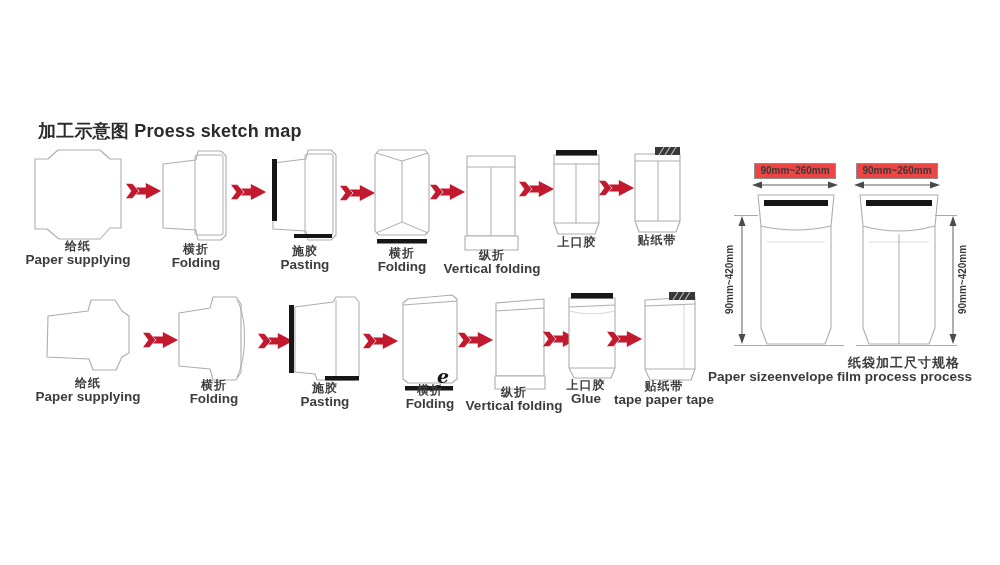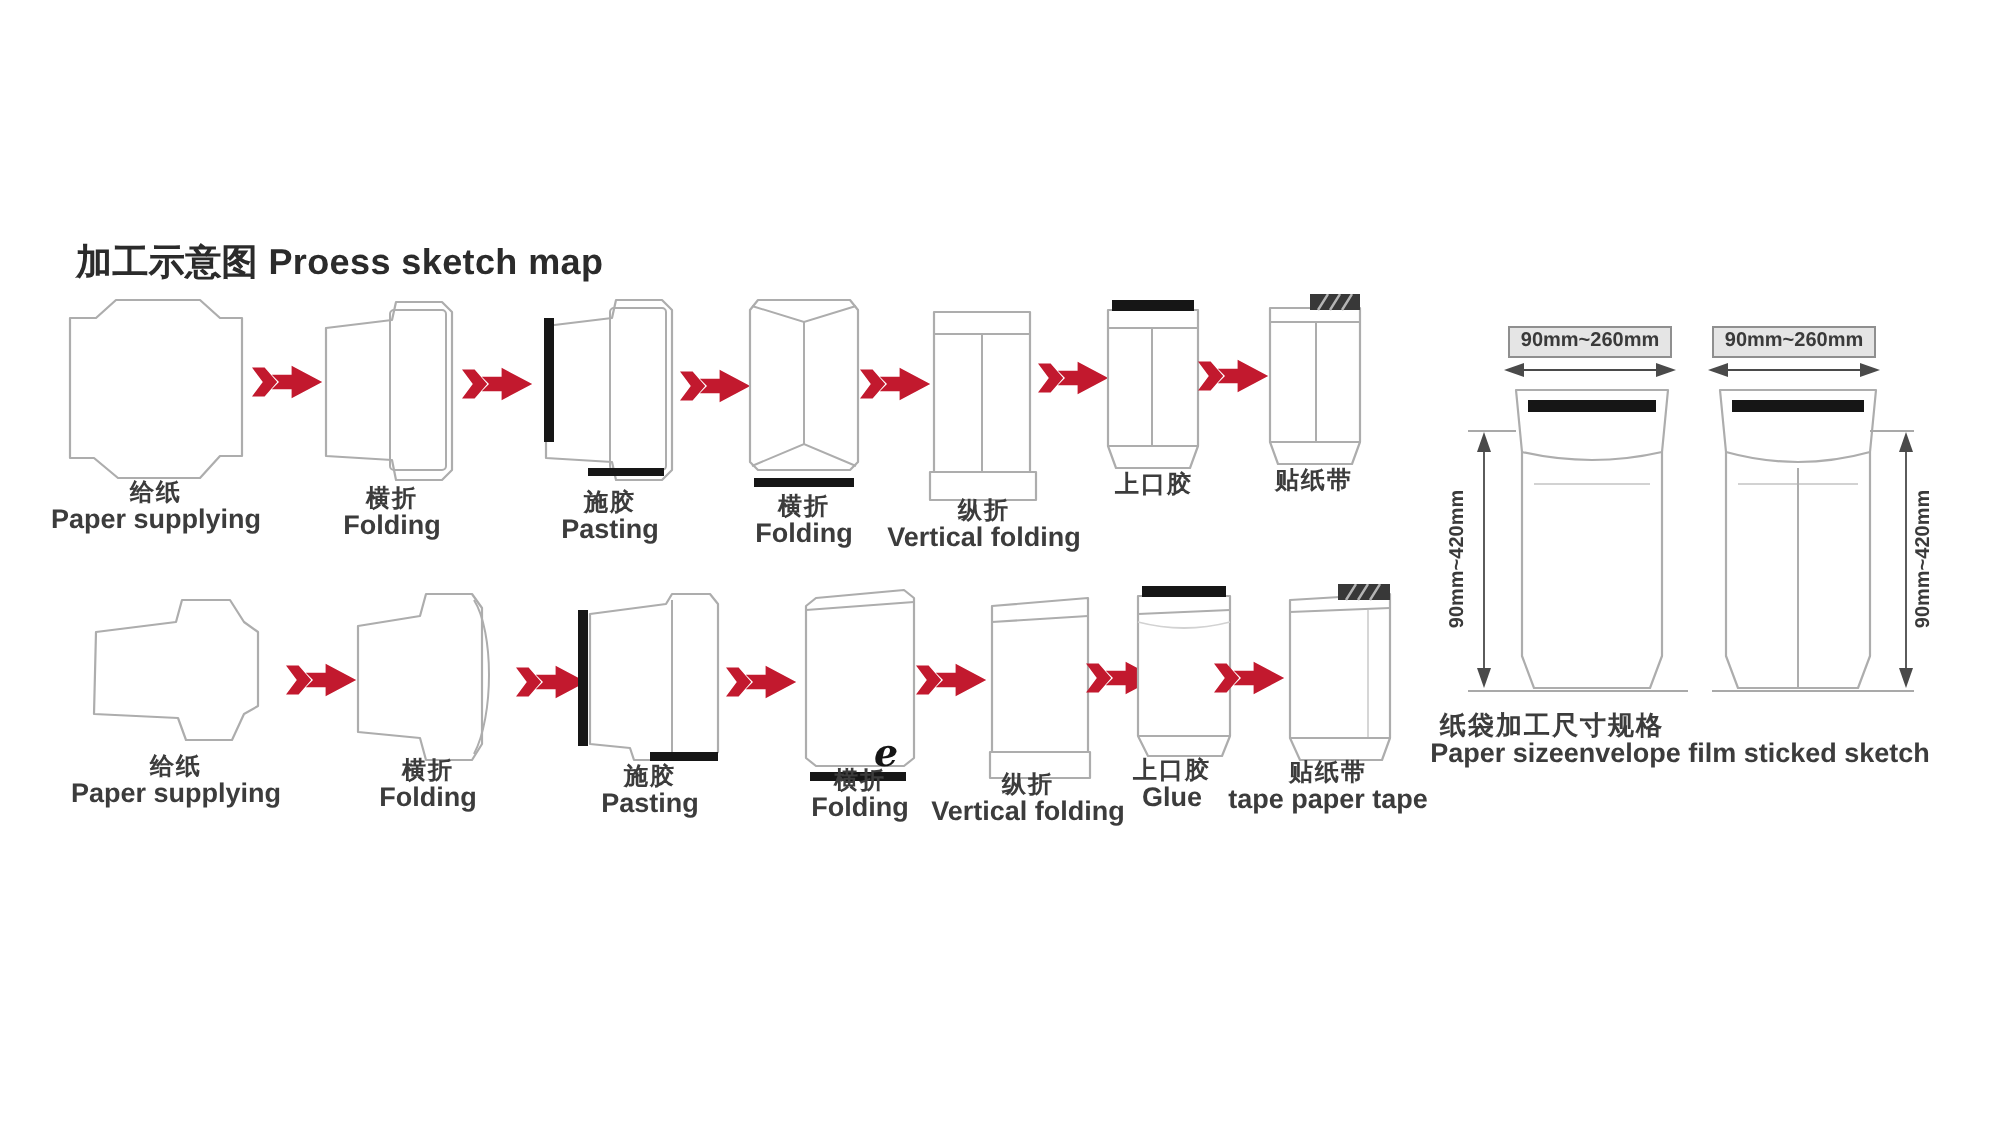--- a/index.html
+++ b/index.html
@@ -18,24 +18,24 @@
   .outline{fill:#fff;stroke:var(--outline);stroke-width:1.1;stroke-linejoin:round;}
   .thin{fill:none;stroke:var(--outline);stroke-width:1;}
   .faint{fill:none;stroke:#d2d2d2;stroke-width:0.9;}
   .bar{fill:var(--bar);stroke:none;}
   .tape{fill:#383838;stroke:none;}
   .hatchline{stroke:#b5b5b5;stroke-width:1.2;}
   .red{fill:var(--red);}
   .dimline{stroke:var(--dim);stroke-width:0.9;fill:none;}
   .dimhead{fill:var(--dim);stroke:none;}
   .dimbox{border:1px solid #8f8f8f;color:#3a3a3a;font-size:10px;font-weight:600;
-          text-align:center;line-height:14px;height:14px;background:#e5e5e5;white-space:nowrap;}
+          text-align:center;line-height:14px;height:14px;background:#ef4444;white-space:nowrap;}
   .vlabel{font-size:10px;font-weight:600;color:#3a3a3a;text-align:center;transform:rotate(-90deg);white-space:nowrap;}
   .ext{background:#a9a9a9;height:1px;}
-  .caption-cn{font-size:13px;font-weight:700;color:var(--text);text-align:left;letter-spacing:1px;}
+  .caption-cn{font-size:13px;font-weight:700;color:var(--text);text-align:right;letter-spacing:1px;}
   .caption-en{font-size:13.5px;font-weight:600;color:var(--text);text-align:center;}
   .mark{font:italic 700 19px "DejaVu Serif",serif;fill:#151515;}
 </style>
 </head>
 <body>
 
 <div id="canvas">
 
   <svg width="0" height="0" style="position:absolute" aria-hidden="true">
     <symbol id="proc-arrow" viewBox="0 0 40 22">
@@ -298,16 +298,16 @@
     </svg>
 
     <div class="abs ext" style="left:935px;top:215px;width:22px"></div>
     <div class="abs ext" style="left:856px;top:345px;width:101px"></div>
     <svg class="abs" style="left:948px;top:216px" width="10" height="128" viewBox="0 0 10 128">
         <use href="#dim-v"></use>
       </svg>
     <div class="abs vlabel" style="left:912px;top:274px;width:100px">90mm~420mm</div>
 
     <div class="abs caption-cn" style="left:720px;top:354px;width:240px">纸袋加工尺寸规格</div>
-    <div class="abs caption-en" style="left:700px;top:369px;width:280px">Paper sizeenvelope film sticked sketch</div>
+    <div class="abs caption-en" style="left:700px;top:369px;width:280px">Paper sizeenvelope film process process</div>
   </div>
 
 </div>
 
 </body></html>

